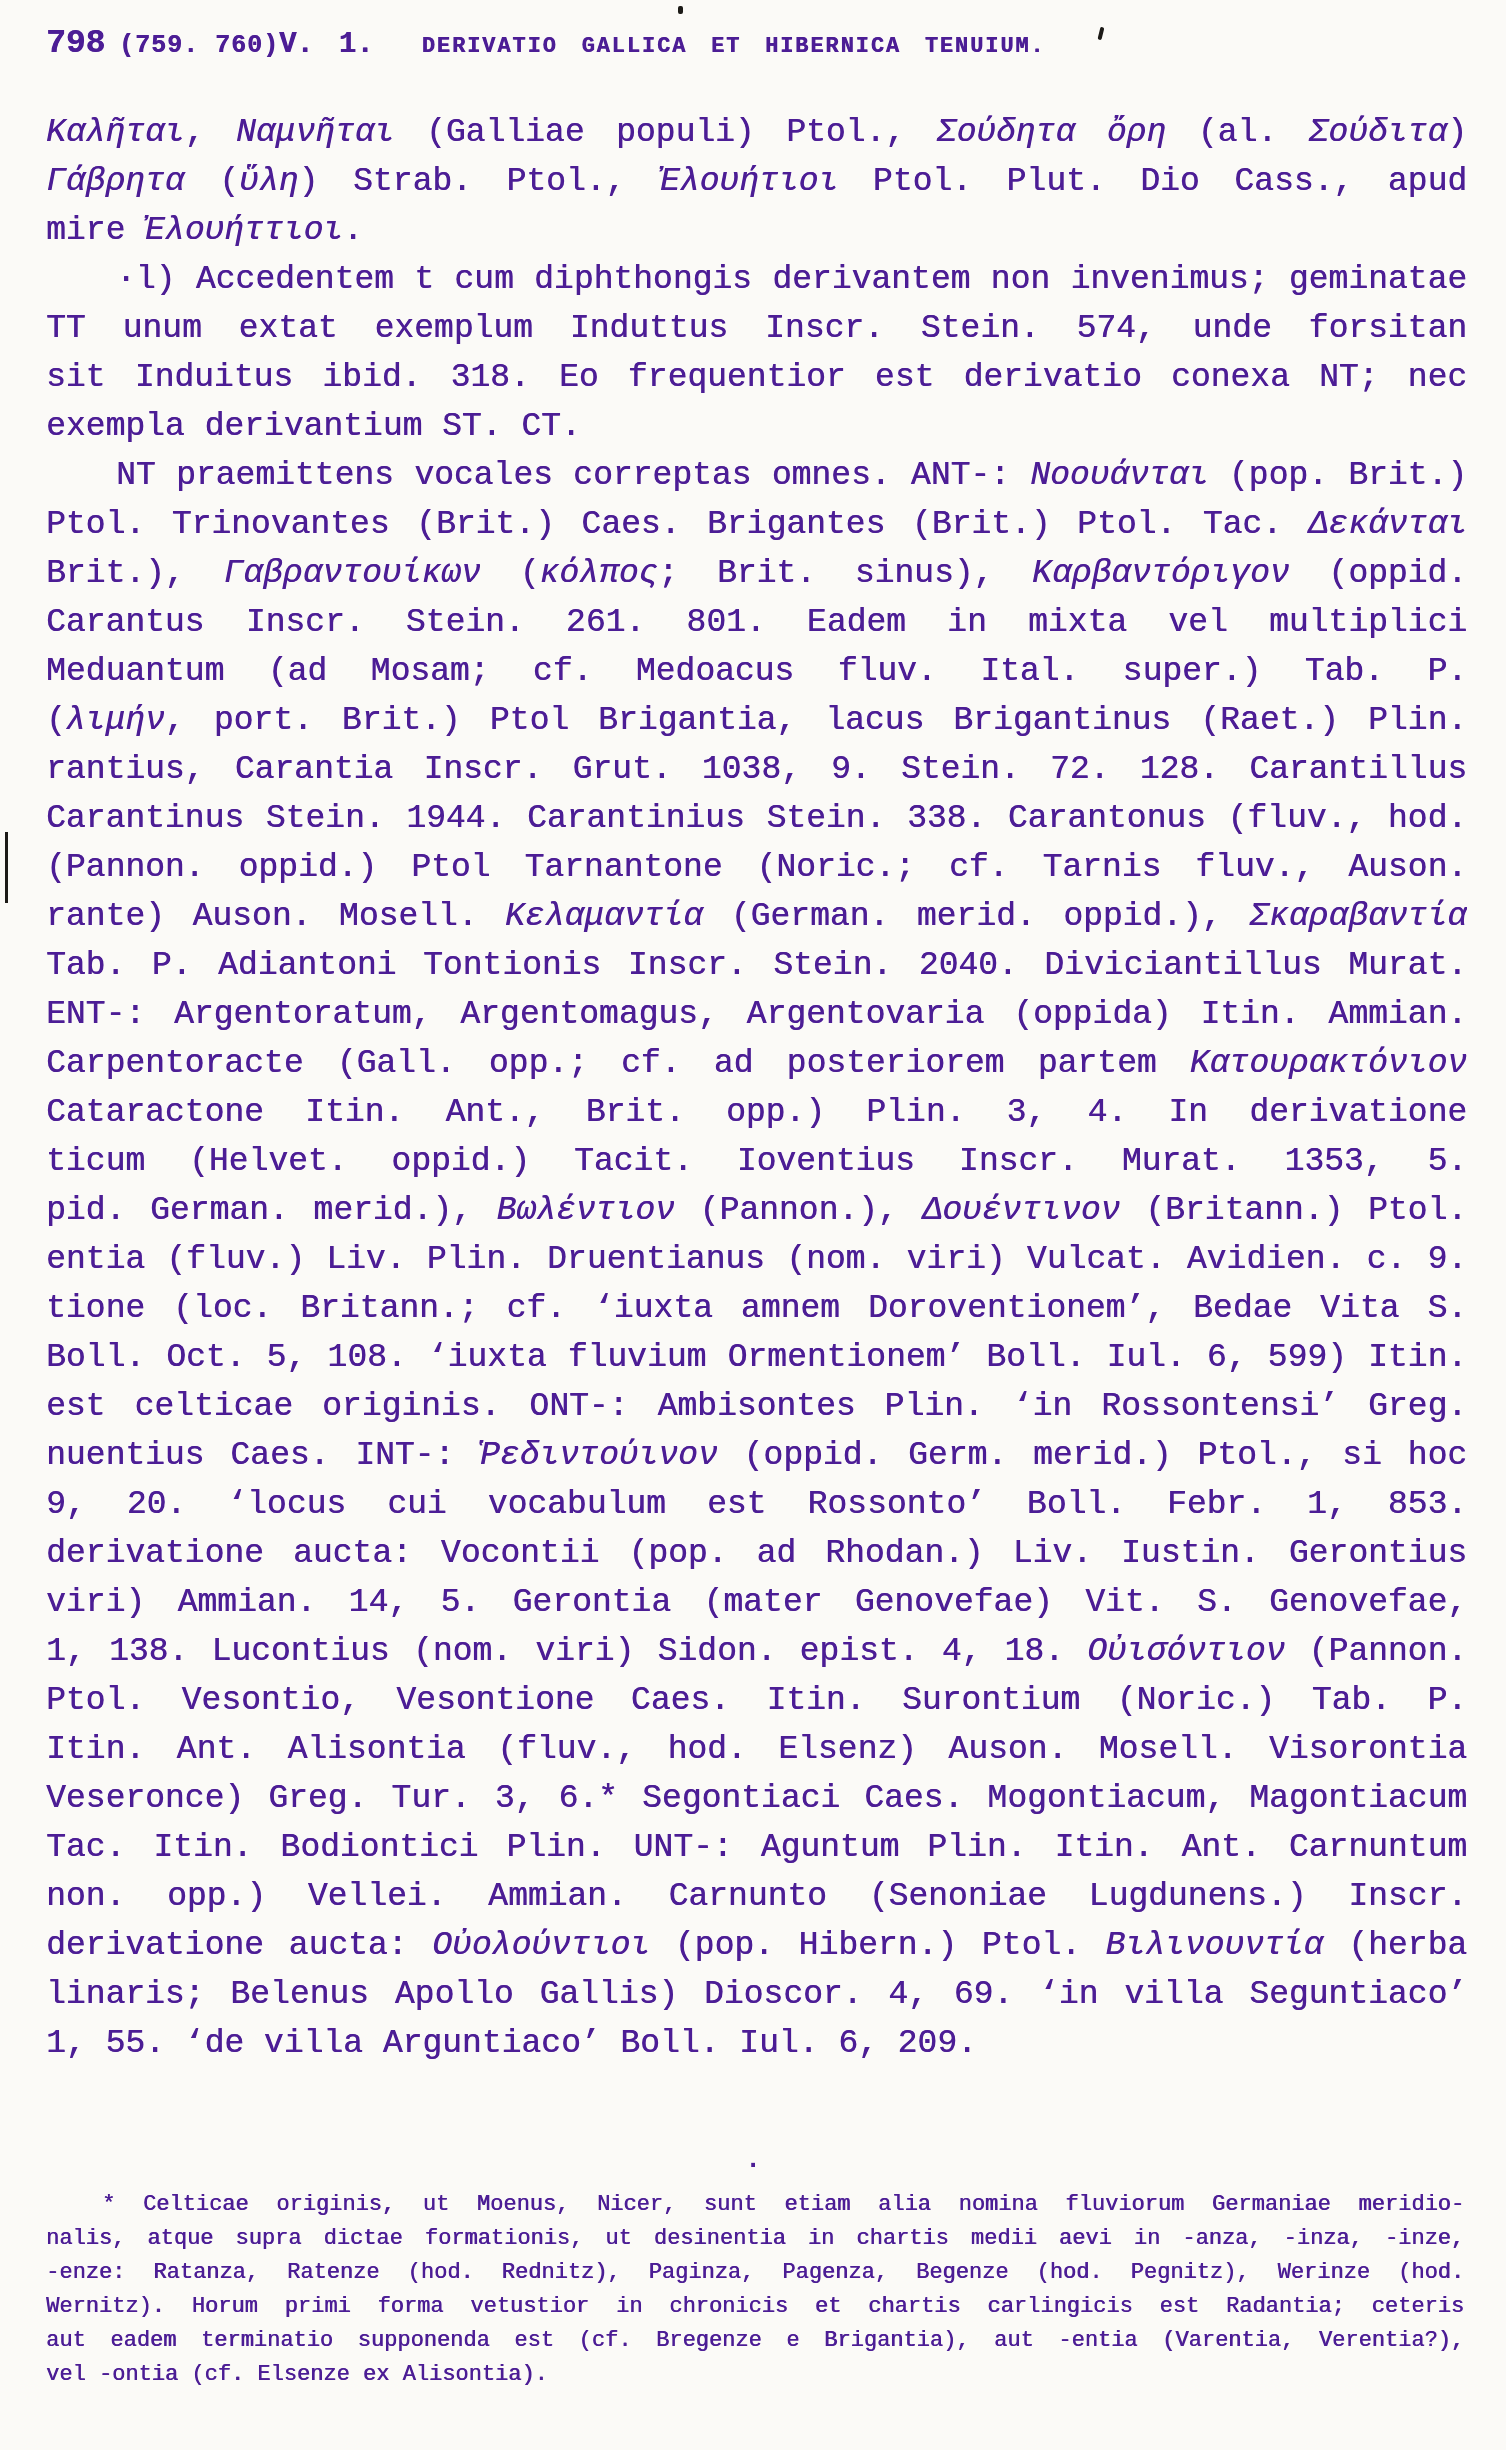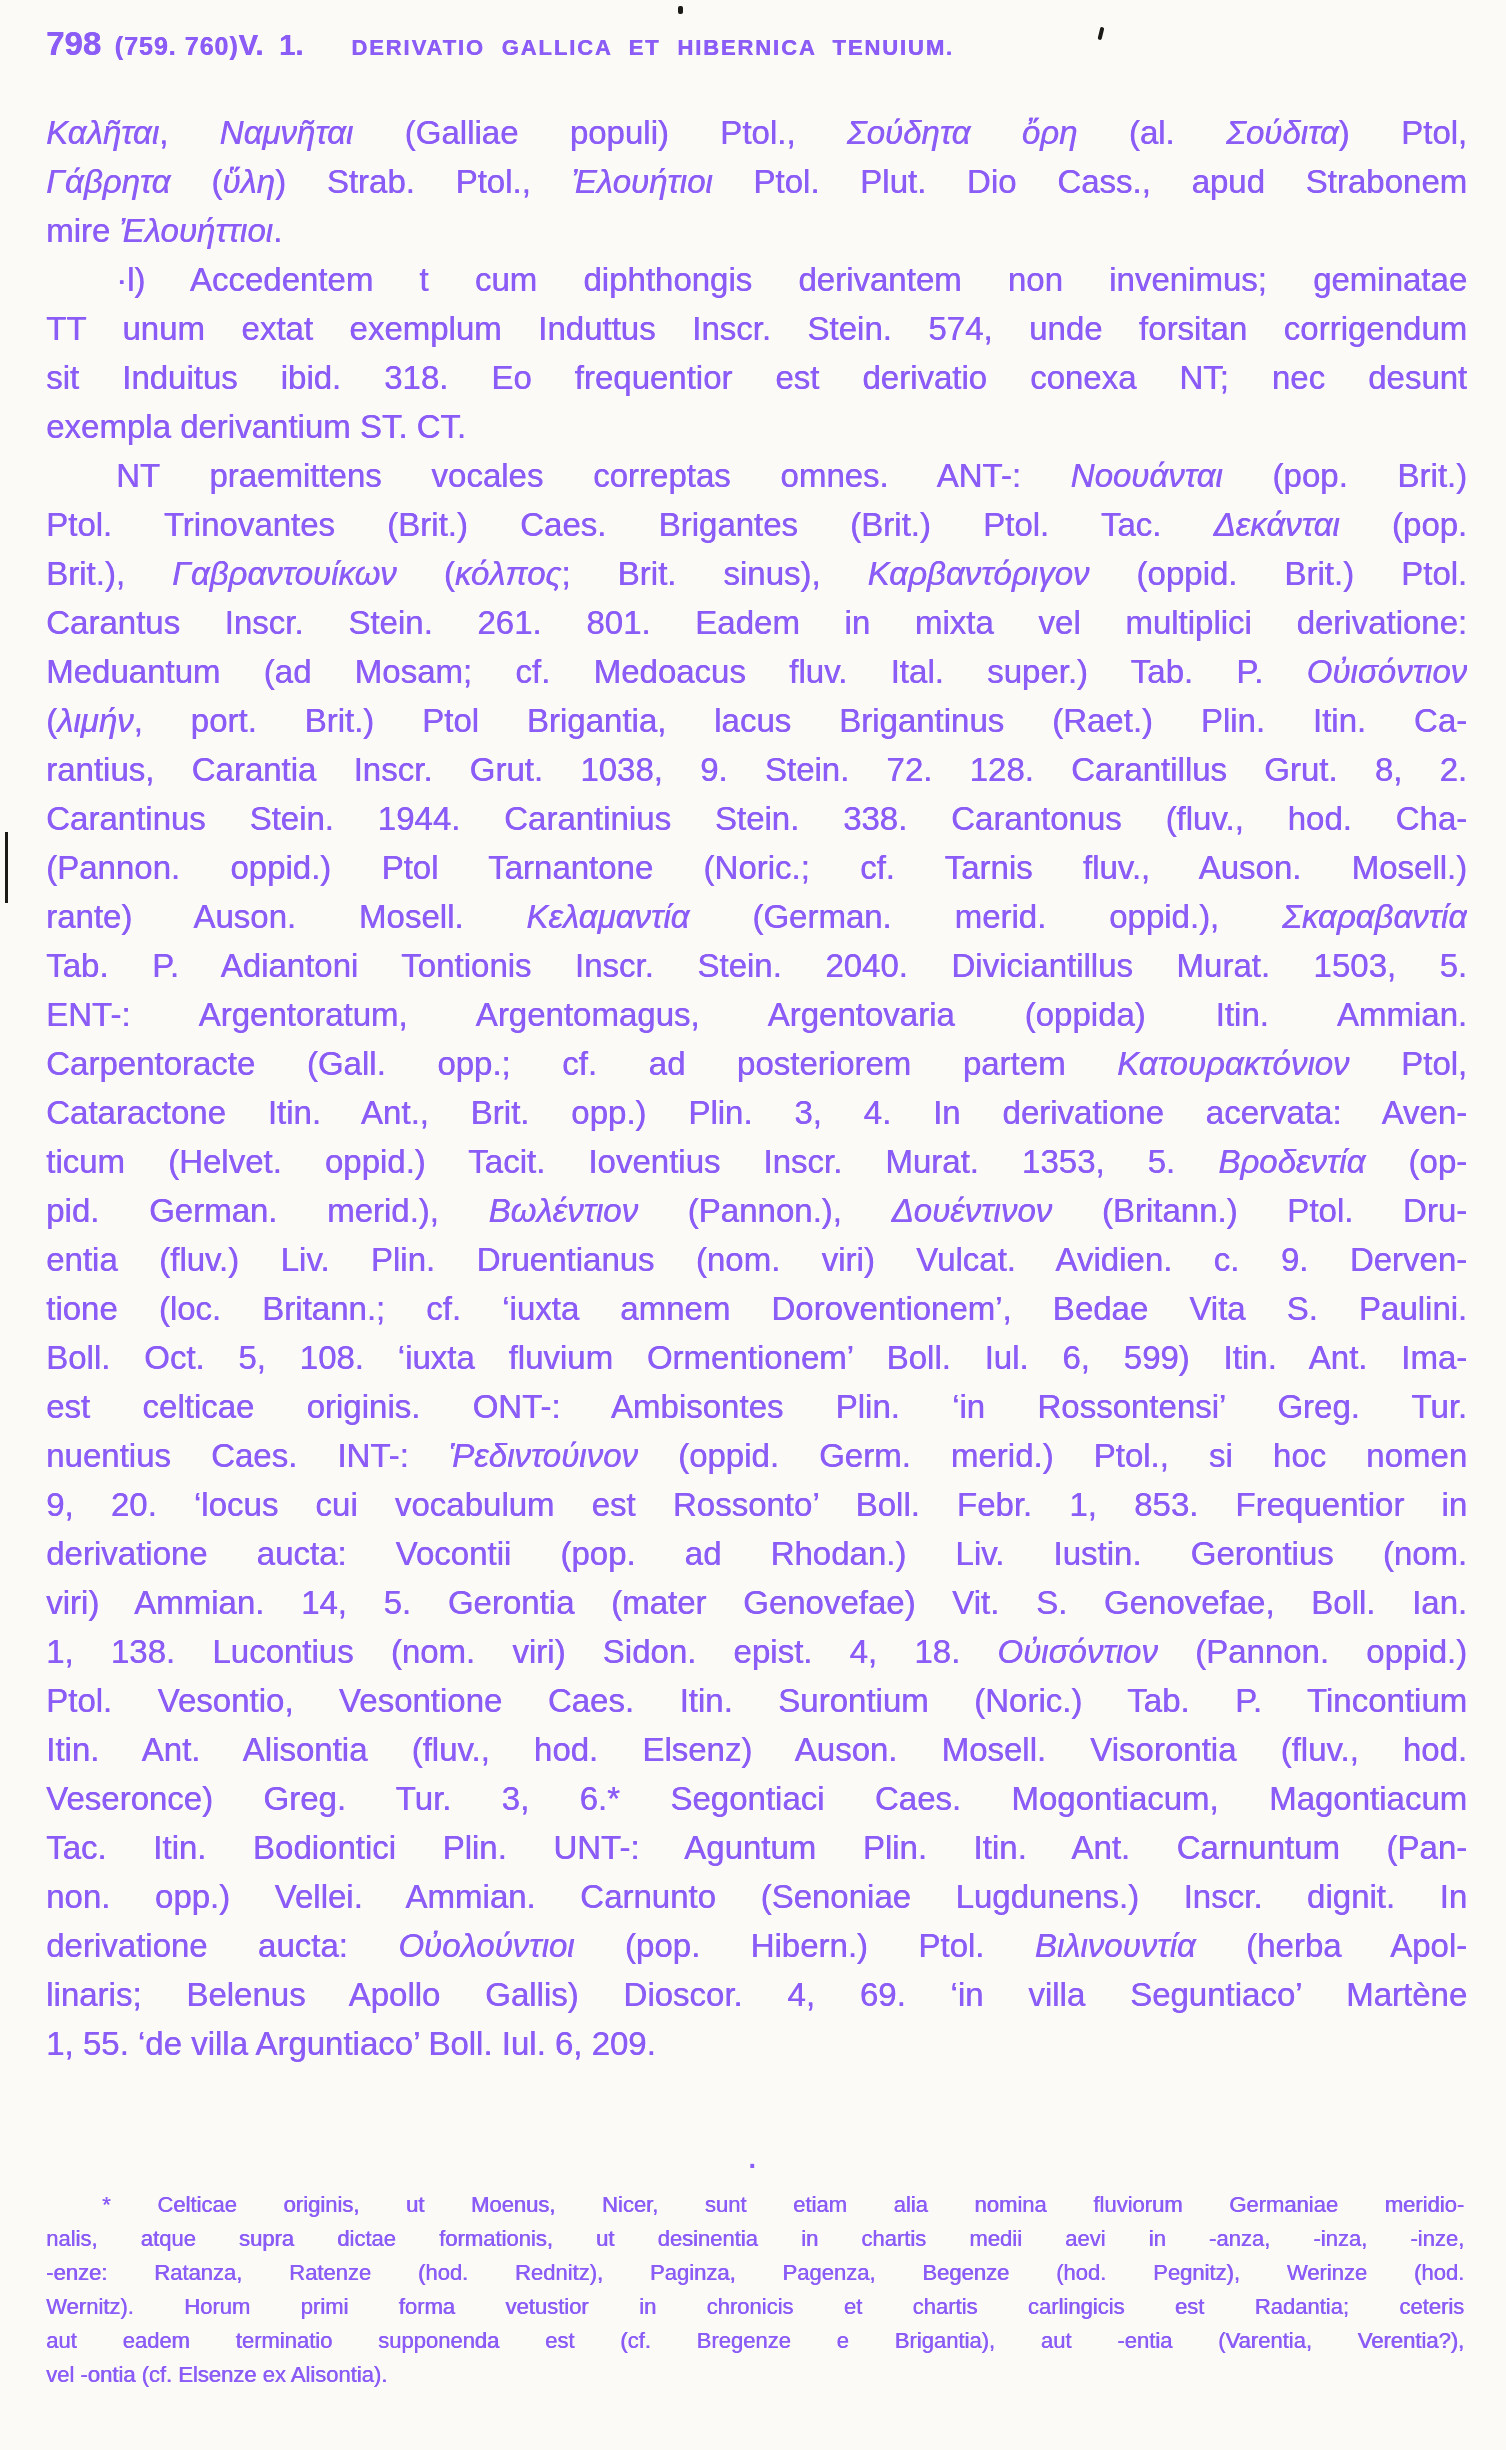--- a/index.html
+++ b/index.html
@@ -1,22 +1,22 @@
 <!DOCTYPE html>
 <html><head>
 <meta charset="utf-8">
 <style>
   html, body { margin: 0; padding: 0; background: #e8e6e0; }
   .page {
     position: relative;
     width: 1506px;
     height: 2450px;
     background: #fbfaf7;
-    color: #8b5cf6;
-    font-family: Liberation Sans, sans-serif;
+    color: #4c1d95;
+    font-family: Liberation Mono, monospace;
     overflow: hidden;
   }
   
   .header {
     position: absolute;
     top: 25px; left: 46px; right: 39px;
     display: flex;
     align-items: baseline;
     white-space: nowrap;
     text-shadow: 0.5px 0 currentColor;

